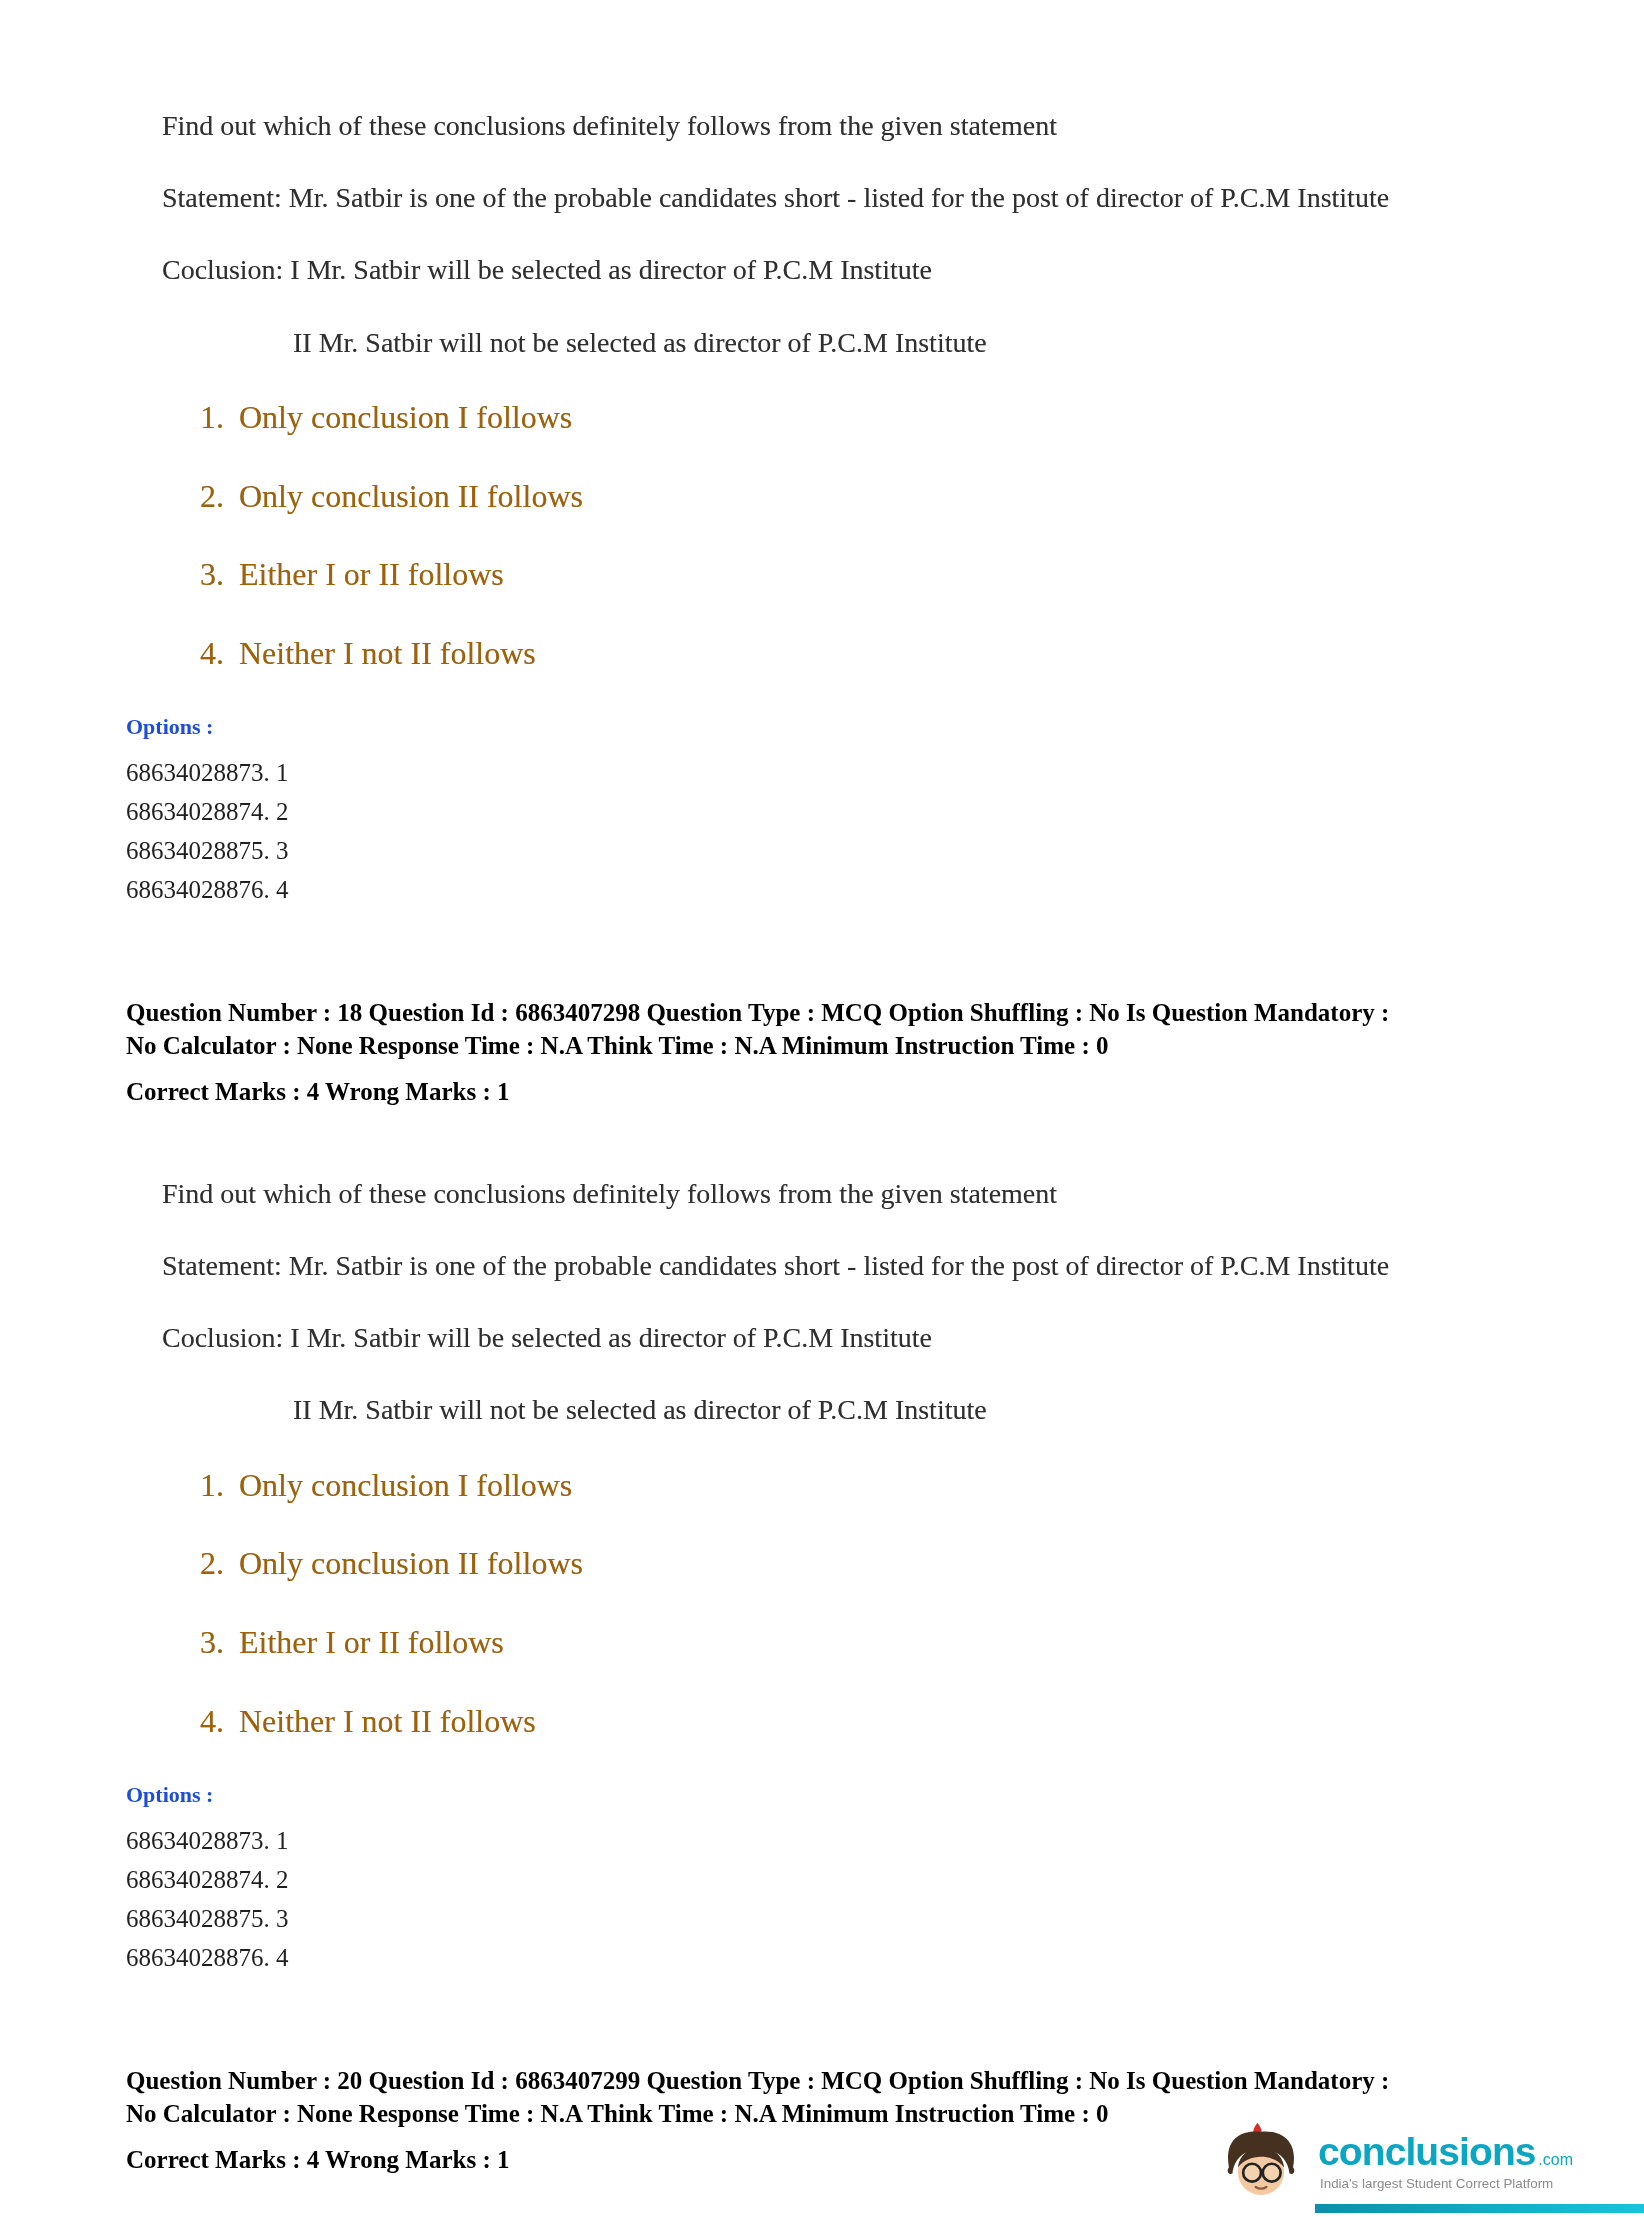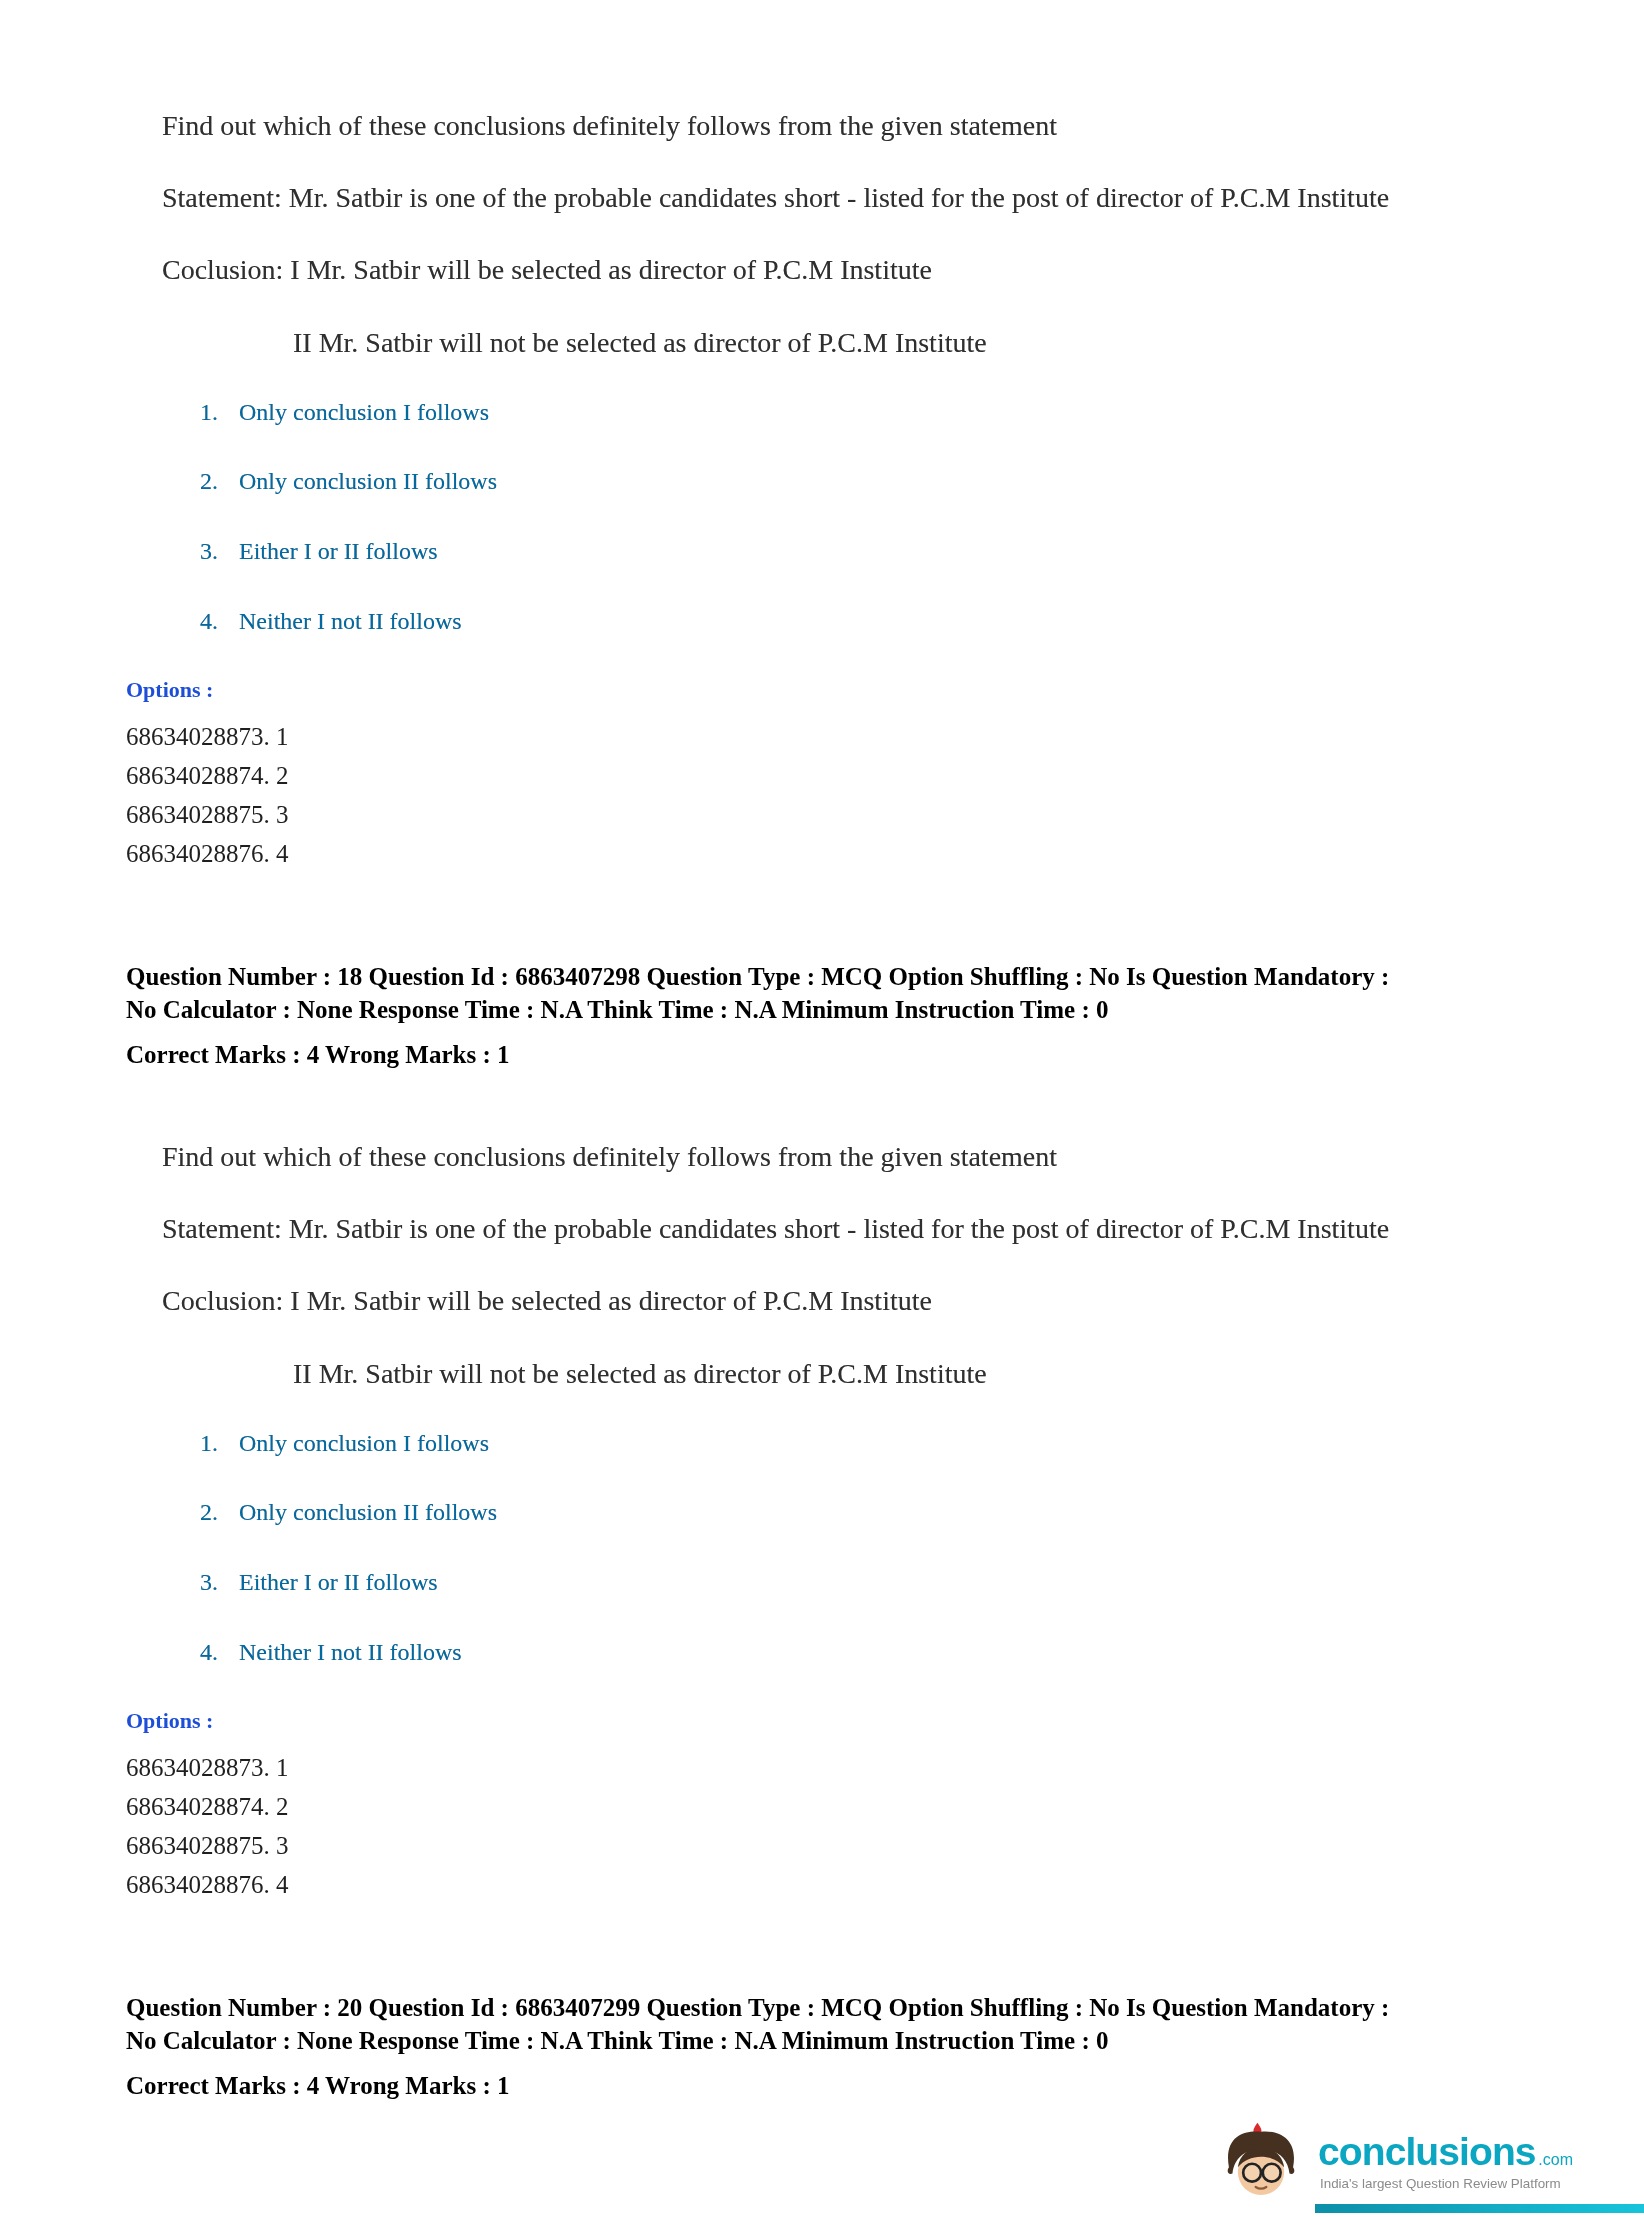--- a/index.html
+++ b/index.html
@@ -20,22 +20,22 @@
     font-size: 28px;
     color: #2f2f2f;
     margin: 0 0 40px 36px;
     line-height: 1.15;
     text-shadow: 0 0 0.5px rgba(70,70,70,0.45);
     white-space: nowrap;
   }
   .qline.c2 { margin-left: 167px; }
 
   .choice {
-    font-size: 24px;
-    color: #0369a1;
+    font-size: 32px;
+    color: #a16207;
     margin: 4px 0 42px 74px;
     line-height: 1.15;
     text-shadow: 0 0 0.5px rgba(70,70,70,0.45);
     white-space: nowrap;
   }
   .choice .num { display: inline-block; min-width: 39px; }
 
   .options-label {
     font-weight: 700;
     font-size: 22px;
@@ -196,17 +196,17 @@
       <path d="M46 2 C51 9 53 13 46 17 C39 13 41 9 46 2 Z" fill="#d92b2b"></path>
       <path d="M14 52 C8 18 30 10 50 12 C70 10 92 20 86 52 C89 56 87 61 82 59 C80 40 66 31 50 33 C34 31 20 40 18 59 C13 61 11 56 14 52 Z" fill="#46301f"></path>
       <circle cx="50" cy="57" r="26" fill="#f3c9a2"></circle>
       <path d="M24 52 C26 38 36 30 50 30 C64 30 74 38 76 52 C70 44 60 40 50 40 C40 40 30 44 24 52 Z" fill="#46301f"></path>
       <circle cx="40" cy="58" r="10" fill="rgba(255,255,255,0.15)" stroke="#232323" stroke-width="3"></circle>
       <circle cx="62" cy="58" r="10" fill="rgba(255,255,255,0.15)" stroke="#232323" stroke-width="3"></circle>
       <line x1="50" y1="57" x2="52" y2="57" stroke="#232323" stroke-width="3"></line>
       <path d="M44 74 Q50 78 56 74" fill="none" stroke="#8a5a3a" stroke-width="2.5" stroke-linecap="round"></path>
     </svg>
     <div class="brand"><span>conclusions</span><span class="dotcom">.com</span></div>
-    <div class="tagline">India's largest Question Review Platform</div>
+    <div class="tagline">India's largest Student Correct Platform</div>
     <div class="bar"></div>
   </div>
 </div>
 
 
 </body></html>

